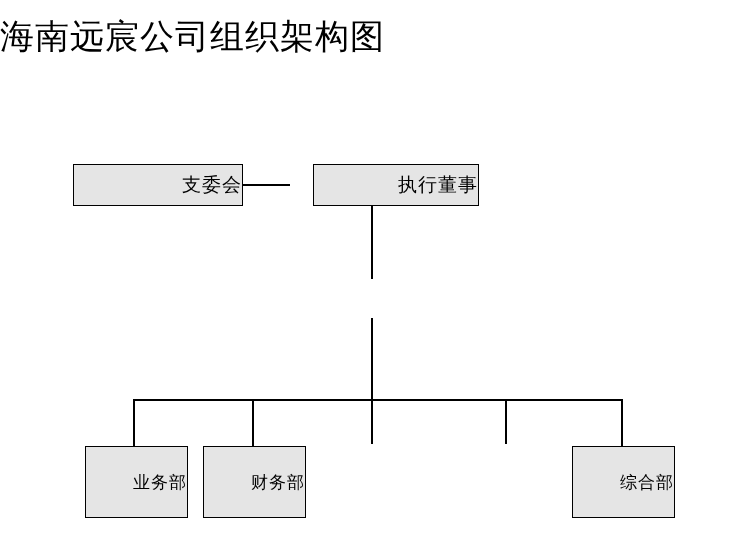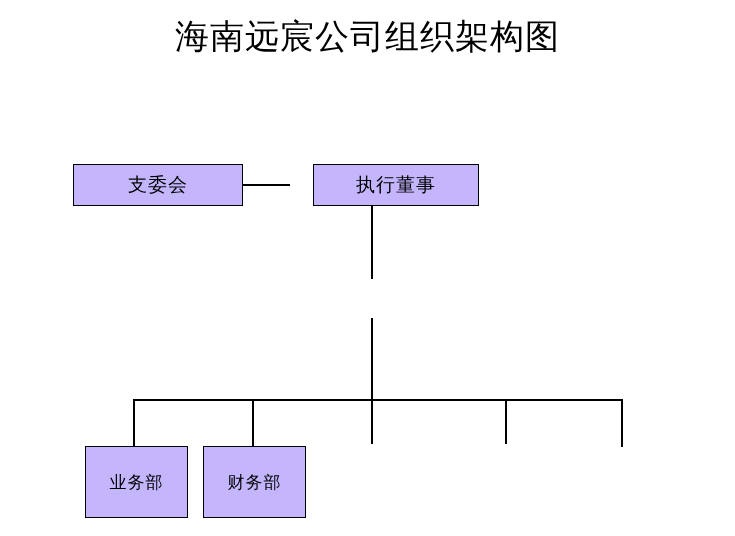--- a/index.html
+++ b/index.html
@@ -18,37 +18,37 @@
     height: 536px;
     background: #ffffff;
     overflow: hidden;
   }
   
   .chart-title {
     position: absolute;
     left: 0;
     top: 14px;
     width: 735px;
-    text-align: center;
+    text-align: left;
     font-family: "DejaVu Serif", "Liberation Serif", serif;
     font-size: 34px;
     line-height: 44px;
     letter-spacing: 1px;
     color: #000000;
     white-space: nowrap;
   }
   
   .node {
     position: absolute;
     box-sizing: border-box;
     border: 1.6px solid #000000;
-    background: #c4b5fd;
+    background: #e5e5e5;
     display: flex;
     flex-direction: column;
-    align-items: center;
+    align-items: flex-end;
     justify-content: center;
     font-family: Liberation Serif, serif;
     color: #000000;
     text-align: center;
   }
   .node .line {
     display: block;
     white-space: nowrap;
   }
   .node-top {
@@ -122,14 +122,18 @@
 
   </div>
 
   <div class="node node-dept" id="node-dept-0">
     <span class="line">业务部</span>
 
   </div>
 
 
 
+  <div class="node node-dept" id="node-dept-4">
+    <span class="line">综合部</span>
+
+  </div>
 
 </div>
 
 </body></html>

